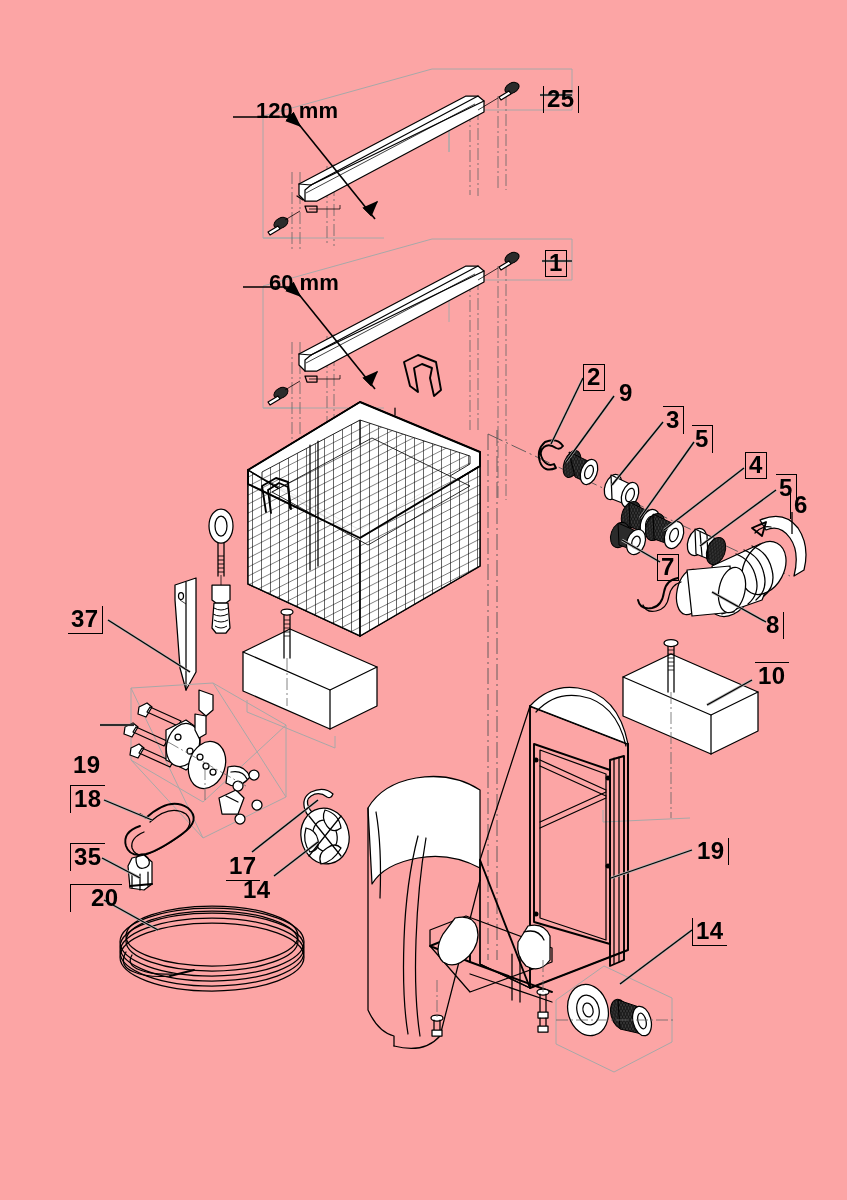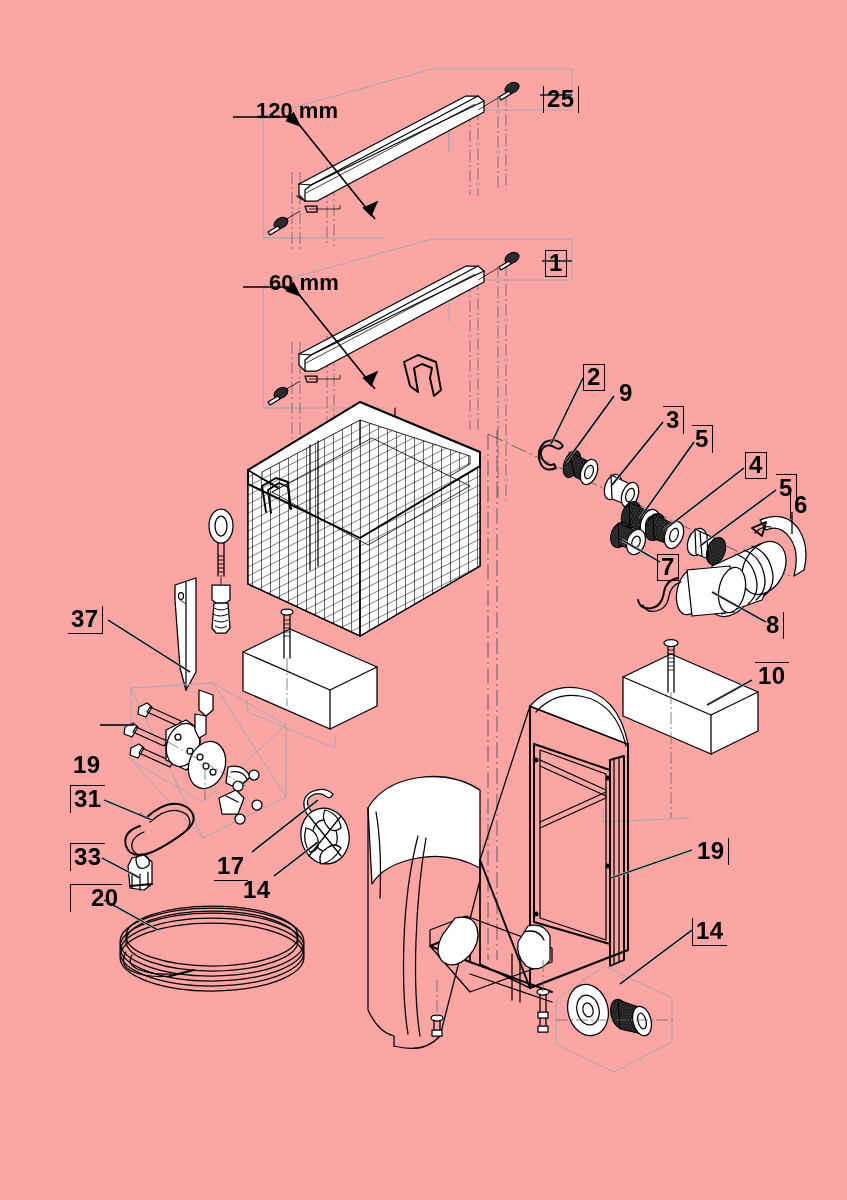--- a/index.html
+++ b/index.html
@@ -548,27 +548,27 @@
   <div class="callout cal-box" style="left:657px;top:554px;">7</div>
 
   <div class="callout cal-right" style="left:763px;top:612px;">8</div>
 
   <div class="callout cal-top" style="left:755px;top:662px;">10</div>
 
   <div class="callout cal-bottom cal-right" style="left:68px;top:606px;">37</div>
 
   <div class="callout" style="left:70px;top:752px;">19</div>
 
-  <div class="callout cal-top cal-left" style="left:70px;top:785px;">31</div>
-
-  <div class="callout cal-top cal-left" style="left:70px;top:843px;">33</div>
+  <div class="callout cal-top cal-left" style="left:70px;top:785px;">18</div>
+
+  <div class="callout cal-top cal-left" style="left:70px;top:843px;">35</div>
 
   <div class="callout cal-top cal-left" style="left:70px;top:884px;padding-left:20px;">20</div>
 
-  <div class="callout cal-bottom" style="left:214px;top:853px;text-align:right;">17</div>
+  <div class="callout cal-bottom" style="left:226px;top:853px;text-align:right;">17</div>
 
   <div class="callout" style="left:240px;top:877px;">14</div>
 
   <div class="callout cal-right" style="left:694px;top:838px;">19</div>
 
   <div class="callout cal-bottom cal-left" style="left:692px;top:918px;">14</div>
 
 </div>
 
 </body></html>

